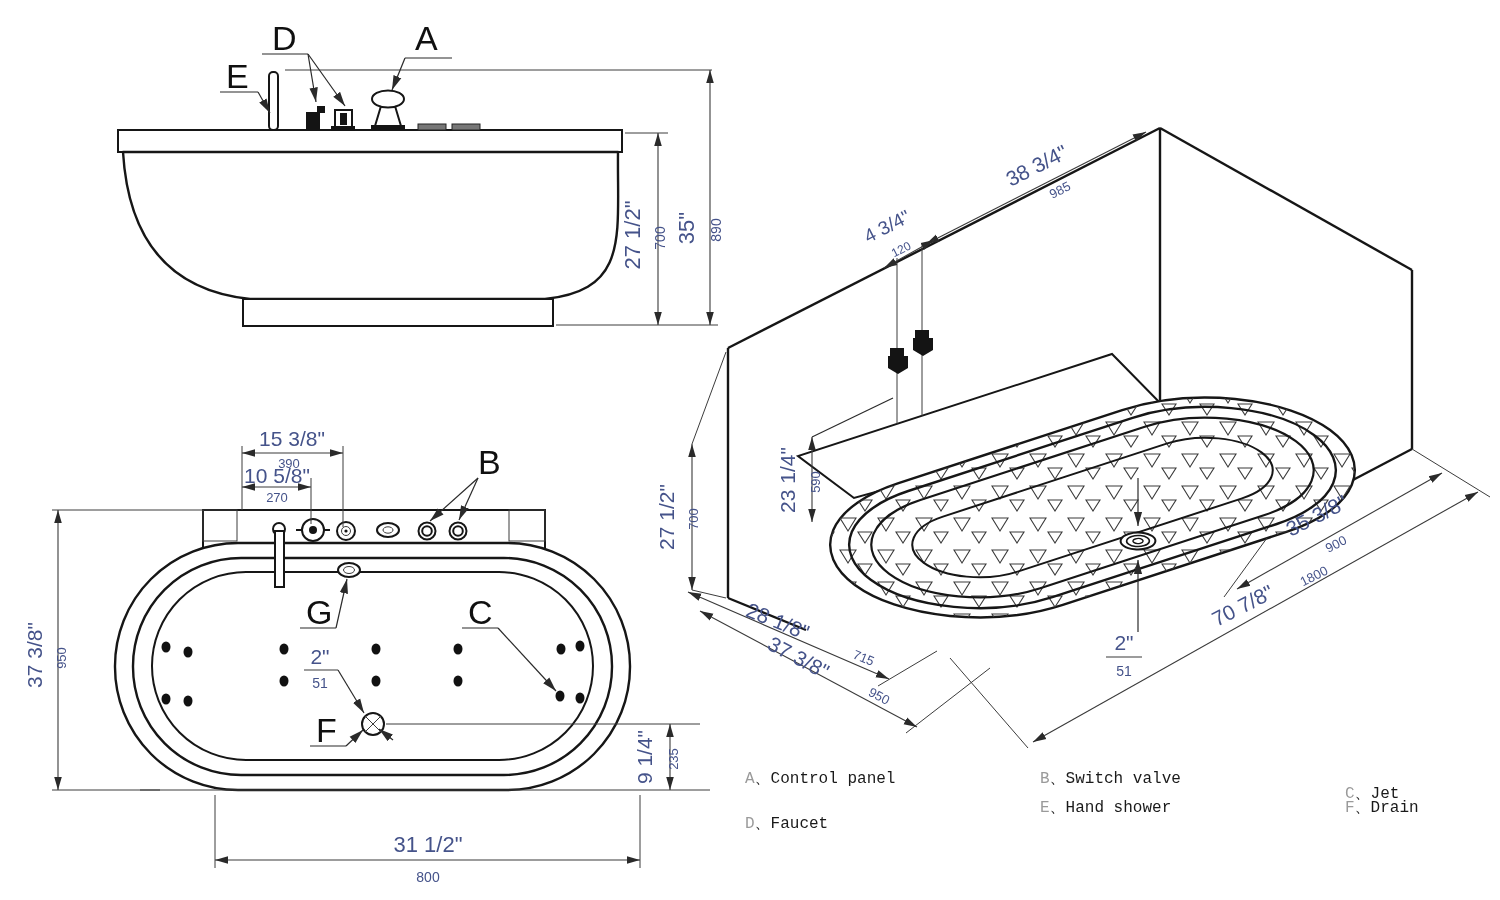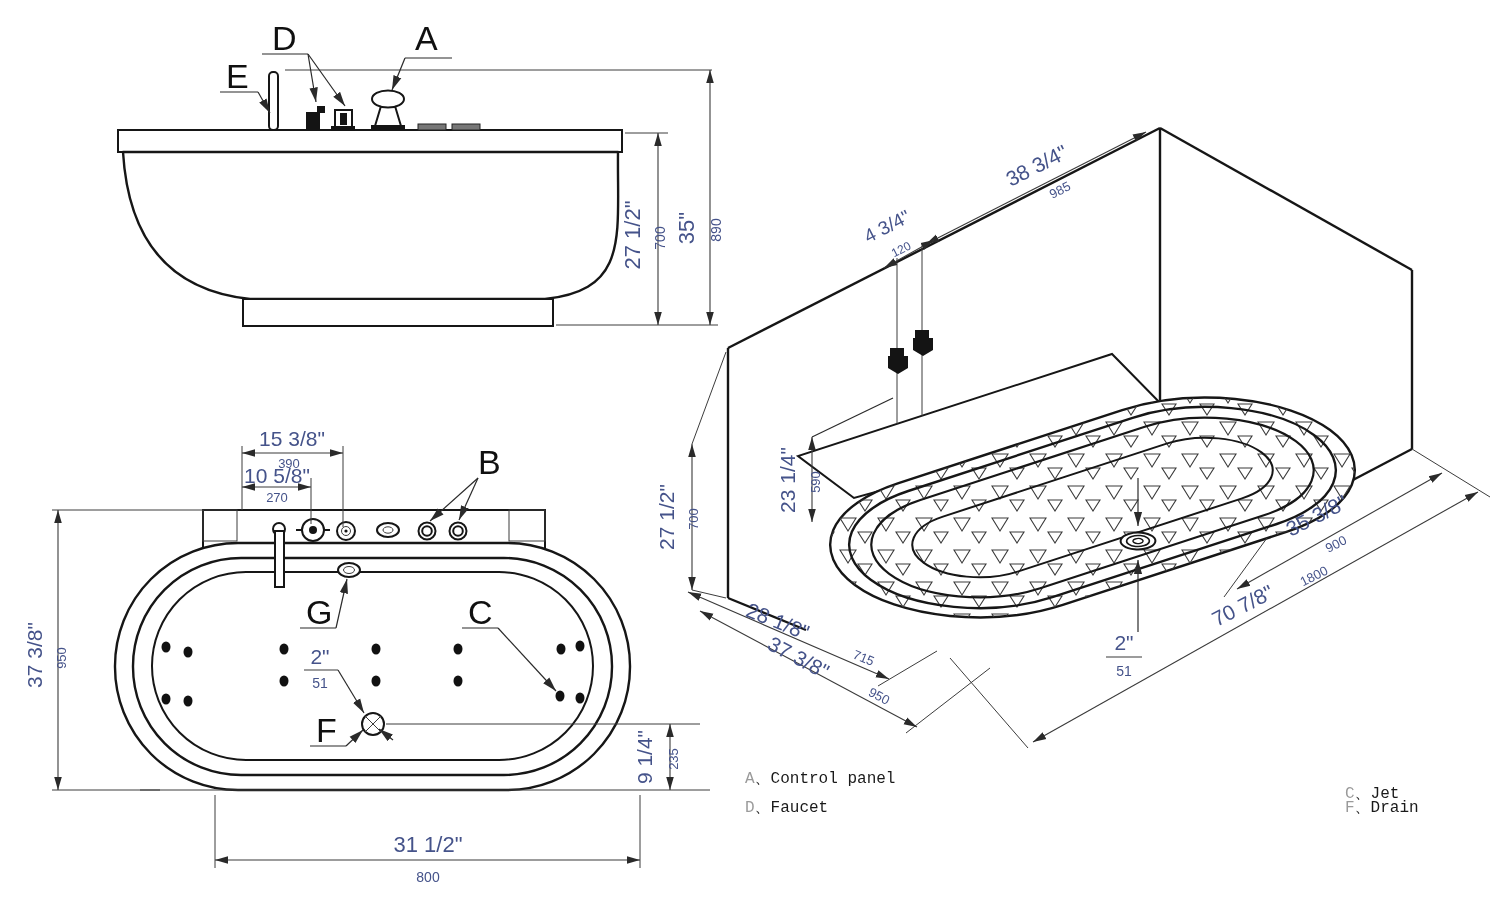--- a/index.html
+++ b/index.html
@@ -295,17 +295,19 @@
       <line class="leader" x1="1138" y1="632" x2="1138" y2="560" marker-end="url(#ar)"></line>
       <text class="dimtxt" font-size="21" text-anchor="middle" x="1124" y="650">2"</text>
       <line class="dimline" x1="1106" y1="657" x2="1142" y2="657"></line>
       <text class="dimtxt" font-size="14" text-anchor="middle" x="1124" y="676">51</text>
     </g>
   </g>
 </svg>
 
 <div id="legend">
   <div class="cell" style="grid-column:1;grid-row:1;"><span class="key">A</span><span>、</span><span>Control panel</span></div>
+  <div class="cell" style="grid-column:2;grid-row:1;"><span class="key">B</span><span>、</span><span>Switch valve</span></div>
   <div class="cell" style="grid-column:3;grid-row:1;margin-top:15px;"><span class="key">C</span><span>、</span><span>Jet</span></div>
-  <div class="cell" style="grid-column:1;grid-row:2;"><span class="key">D</span><span>、</span><span>Faucet</span></div>
+  <div class="cell" style="grid-column:1;grid-row:2;margin-top:16px;"><span class="key">D</span><span>、</span><span>Faucet</span></div>
+  <div class="cell" style="grid-column:2;grid-row:2;"><span class="key">E</span><span>、</span><span>Hand shower</span></div>
   <div class="cell" style="grid-column:3;grid-row:2;"><span class="key">F</span><span>、</span><span>Drain</span></div>
 </div>
 </div>
 
 </body></html>

